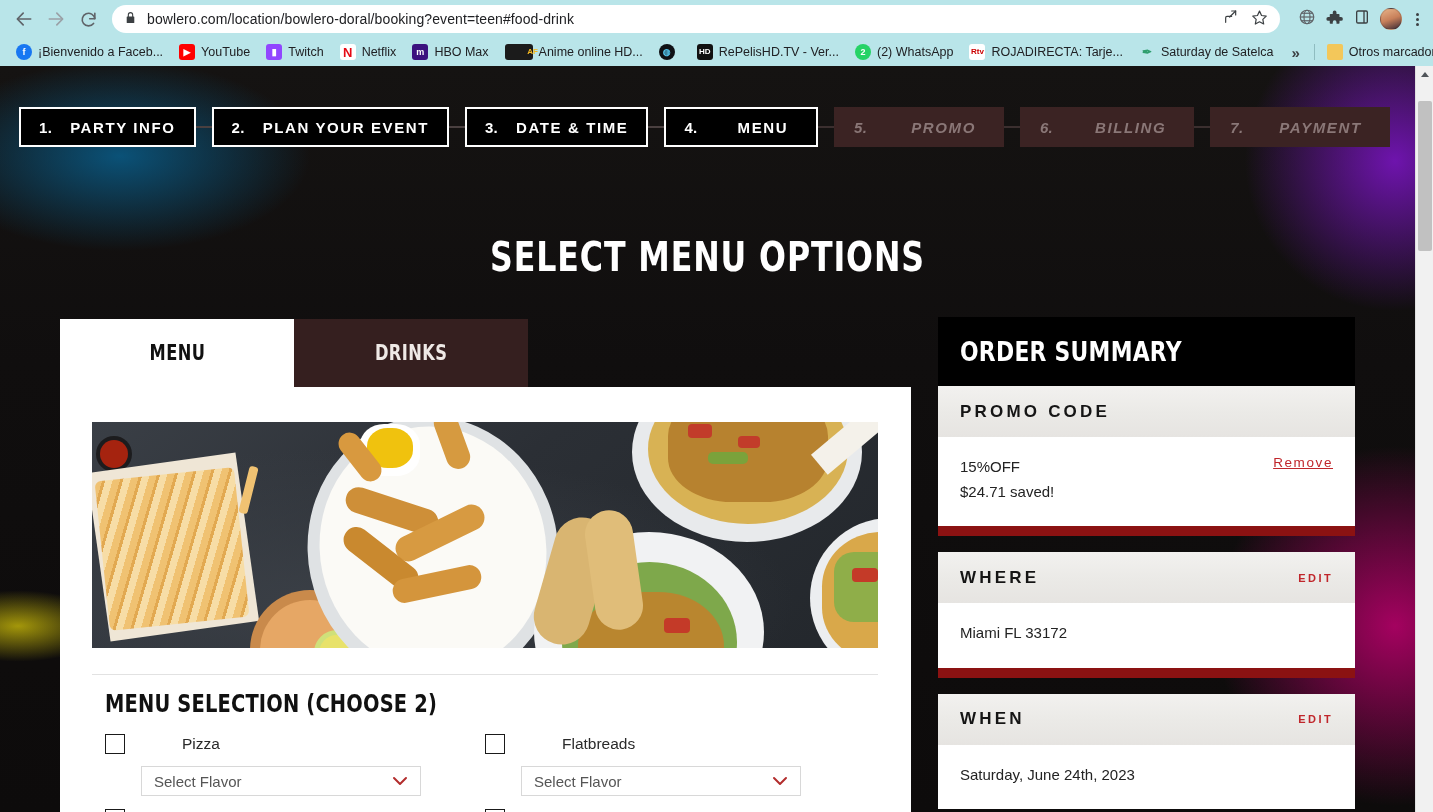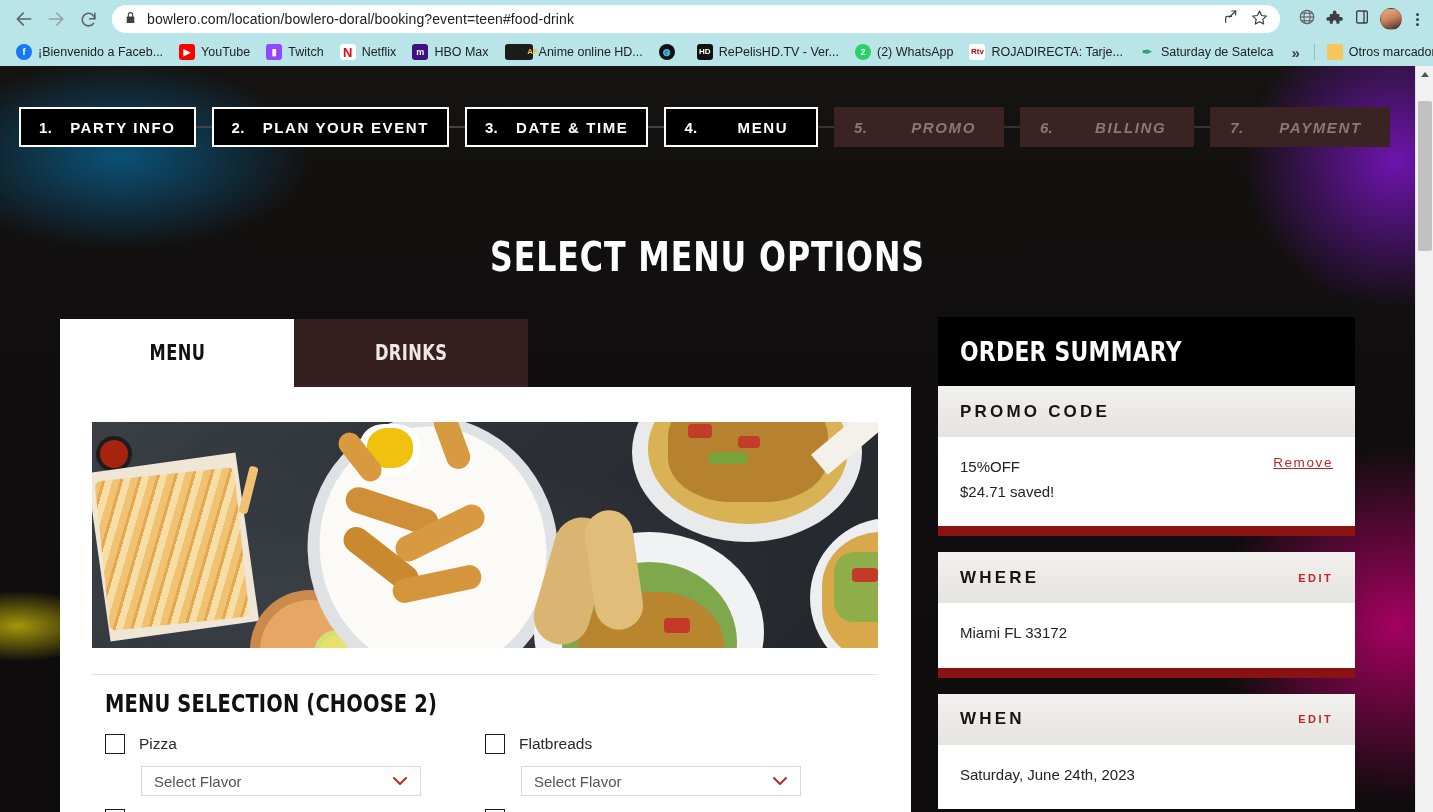--- a/index.html
+++ b/index.html
@@ -139,21 +139,21 @@
   .options {
     position: absolute; top: 340px; left: 45px; width: 760px;
     display: flex; gap: 0;
   }
   .opt-col { width: 380px; }
   .opt-row { display: flex; align-items: center; gap: 14px; height: 34px; }
   .cbx {
     width: 20px; height: 20px; border: 1.6px solid #1a1a1a; background: #fff;
     flex: 0 0 auto;
   }
-  .opt-label { font-size: 15.5px; color: #2a2a2a; }
+  .opt-label { font-size: 15.5px; color: #2a2a2a; margin-left: 43px; }
   .flavor-select {
     margin: 5px 0 6px 36px; width: 280px; height: 30px;
     border: 1px solid #d8d8d8; background: #fff;
     display: flex; align-items: center; justify-content: space-between;
     padding: 0 12px;
   }
   .flavor-select .ph { font-size: 15px; color: #555555; }
   .flavor-select .chev { color: #b32d2d; line-height: 0; }
 
   

